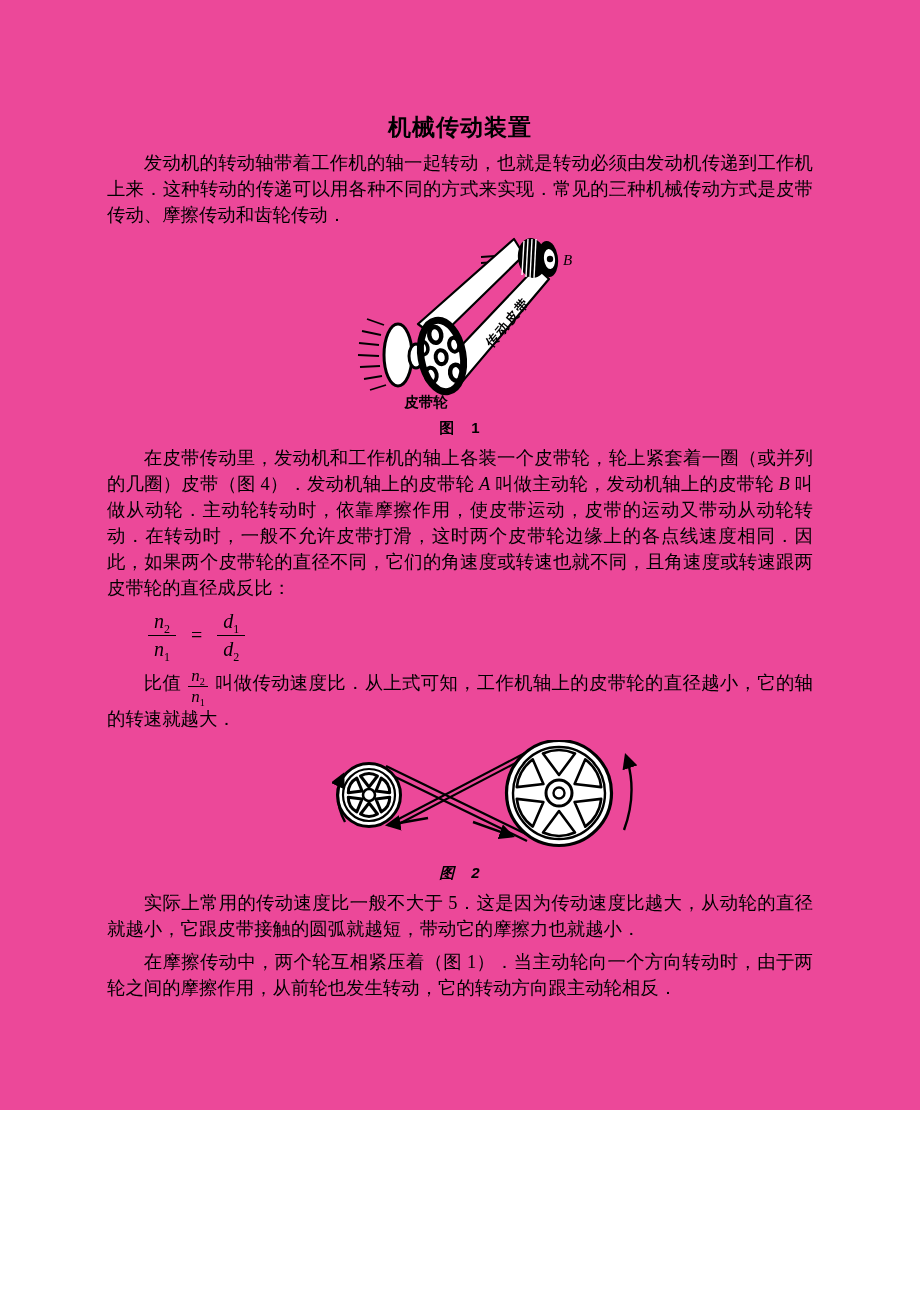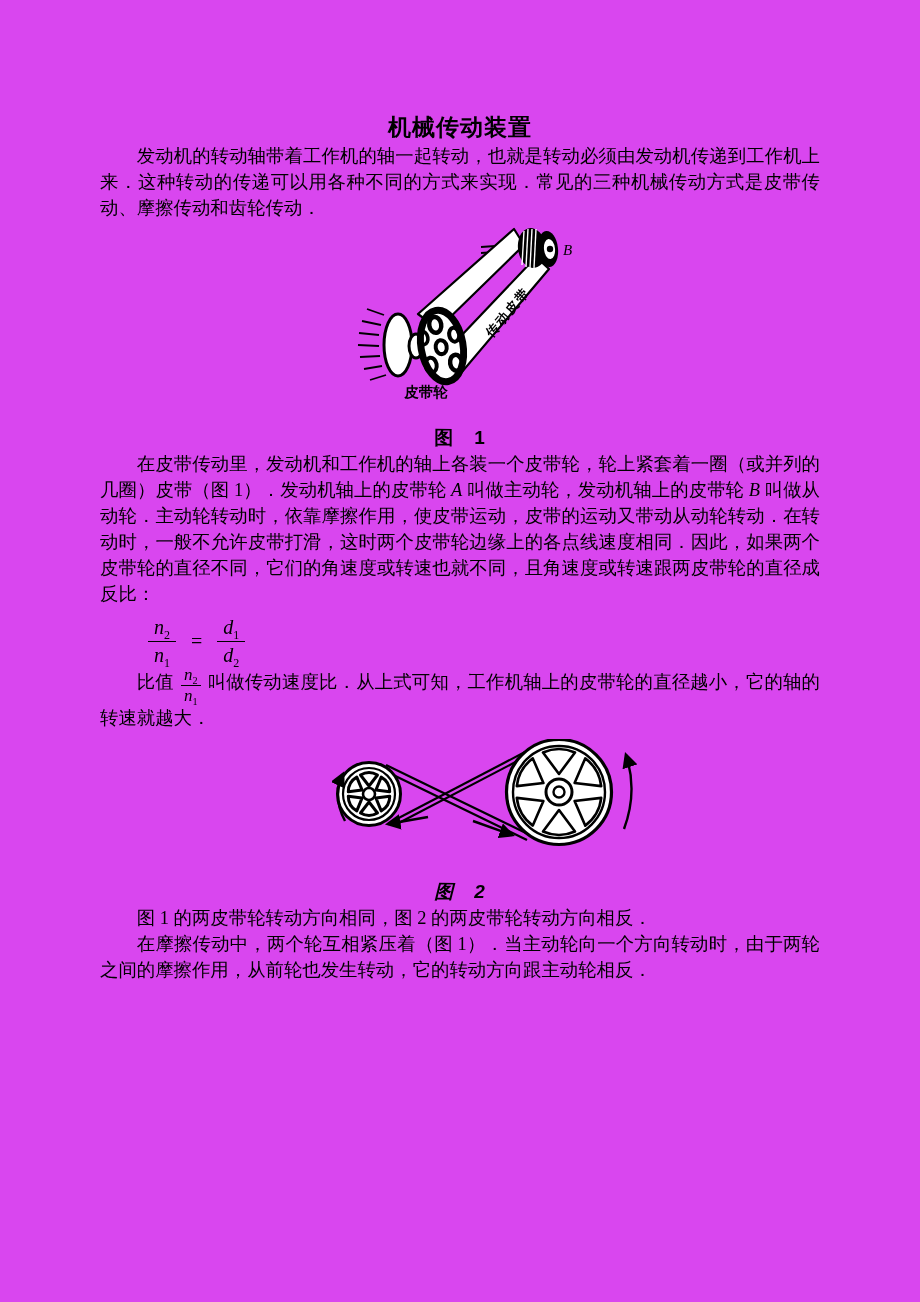--- a/index.html
+++ b/index.html
@@ -1,34 +1,34 @@
 <!DOCTYPE html>
 <html><head>
 <meta charset="utf-8">
 <style>
   html,body{margin:0;padding:0;background:#ffffff;}
   .page{
     position:relative;
-    width:920px;height:1302px;
+    width:920px;height:1110px;
     box-sizing:border-box;
     padding:112px 100px 0 100px;
-    background:#d946ef;
+    background:#ec4899;
     color:#000;
     font-family:"Liberation Serif","DejaVu Serif",serif;
     overflow:hidden;
   }
   .doc-title{
     margin:0;
     font-size:23px;
     font-weight:700;
     text-align:center;
     letter-spacing:1px;
   }
   p.body-p{
-    margin:0;
+    margin:7px;
     font-size:18.4px;
     line-height:26px;
     text-indent:2em;
     text-align:justify;
   }
   .p1{margin-top:46px;}
   .p2{margin-top:16px;}
   .p4{margin-top:2px;}
   .var{font-family:"Liberation Serif","DejaVu Serif",serif;font-style:italic;}
   
@@ -63,23 +63,23 @@
   .p3{margin-top:14px;}
   
   .fig{text-align:center;}
   .fig1{margin-top:4px;}
   .fig2{margin-top:8px;font-style:italic;}
   .fig1 svg{display:inline-block;transform:translateX(8px);}
   .fig2 svg{display:inline-block;transform:translateX(27px);}
   .fig-cap{
     font-family:"Liberation Sans","DejaVu Sans",sans-serif;
     font-weight:700;
-    font-size:19px;
-    text-align:center;
-    margin-top:18px;
+    font-size:15px;
+    text-align:center;
+    margin-top:2px;
     letter-spacing:1px;
   }
   .svg-label{
     font-family:"Liberation Sans","DejaVu Sans",sans-serif;
     font-weight:700;
     font-size:14.5px;
     fill:#000;
   }
   .svg-belt-label{
     font-family:"Liberation Sans","DejaVu Sans",sans-serif;
@@ -155,21 +155,21 @@
         <circle cx="197" cy="24" r="3.2" fill="#000"></circle>
       </g>
 
       <text class="svg-var" x="210" y="30">B</text>
       <text class="svg-belt-label" x="158" y="90" text-anchor="middle" transform="rotate(-50 158 90)">传动皮带</text>
       <text class="svg-label" x="73" y="172" text-anchor="middle">皮带轮</text>
     </svg>
     <div class="fig-cap">图　1</div>
   </div>
 
-  <p class="body-p p2"><span>在皮带传动里，发动机和工作机的轴上各装一个皮带轮，轮上紧套着一圈（或并列的几圈）皮带（图 1）．发动机轴上的皮带轮 </span><i class="var">A</i><span> 叫做主动轮，发动机轴上的皮带轮 </span><i class="var">B</i><span> 叫做从动轮．主动轮转动时，依靠摩擦作用，使皮带运动，皮带的运动又带动从动轮转动．在转动时，一般不允许皮带打滑，这时两个皮带轮边缘上的各点线速度相同．因此，如果两个皮带轮的直径不同，它们的角速度或转速也就不同，且角速度或转速跟两皮带轮的直径成反比：</span></p>
+  <p class="body-p p2"><span>在皮带传动里，发动机和工作机的轴上各装一个皮带轮，轮上紧套着一圈（或并列的几圈）皮带（图 4）．发动机轴上的皮带轮 </span><i class="var">A</i><span> 叫做主动轮，发动机轴上的皮带轮 </span><i class="var">B</i><span> 叫做从动轮．主动轮转动时，依靠摩擦作用，使皮带运动，皮带的运动又带动从动轮转动．在转动时，一般不允许皮带打滑，这时两个皮带轮边缘上的各点线速度相同．因此，如果两个皮带轮的直径不同，它们的角速度或转速也就不同，且角速度或转速跟两皮带轮的直径成反比：</span></p>
 
   <div class="formula">
     <span class="frac">
       <span class="frac-num"><i>n</i><sub>2</sub></span>
       <span class="frac-den"><i>n</i><sub>1</sub></span>
     </span>
     <span class="eq">=</span>
     <span class="frac">
       <span class="frac-num"><i>d</i><sub>1</sub></span>
       <span class="frac-den"><i>d</i><sub>2</sub></span>
@@ -225,16 +225,16 @@
       <g stroke="#000" stroke-width="2.4" fill="none">
         <path d="M13,82 Q0,58 11,35" marker-end="url(#ah)"></path>
         <path d="M292,90 Q306,52 294,16" marker-end="url(#ah)"></path>
         <path d="M96,78 L56,85" marker-end="url(#ah)"></path>
         <path d="M141,82 L180,96" marker-end="url(#ah)"></path>
       </g>
     </svg>
     <div class="fig-cap">图　2</div>
   </div>
 
-  <p class="body-p">图 1 的两皮带轮转动方向相同，图 2 的两皮带轮转动方向相反．</p>
+  <p class="body-p p4">实际上常用的传动速度比一般不大于 5．这是因为传动速度比越大，从动轮的直径就越小，它跟皮带接触的圆弧就越短，带动它的摩擦力也就越小．</p>
   <p class="body-p">在摩擦传动中，两个轮互相紧压着（图 1）．当主动轮向一个方向转动时，由于两轮之间的摩擦作用，从前轮也发生转动，它的转动方向跟主动轮相反．</p>
 
 </div>
 
 </body></html>

